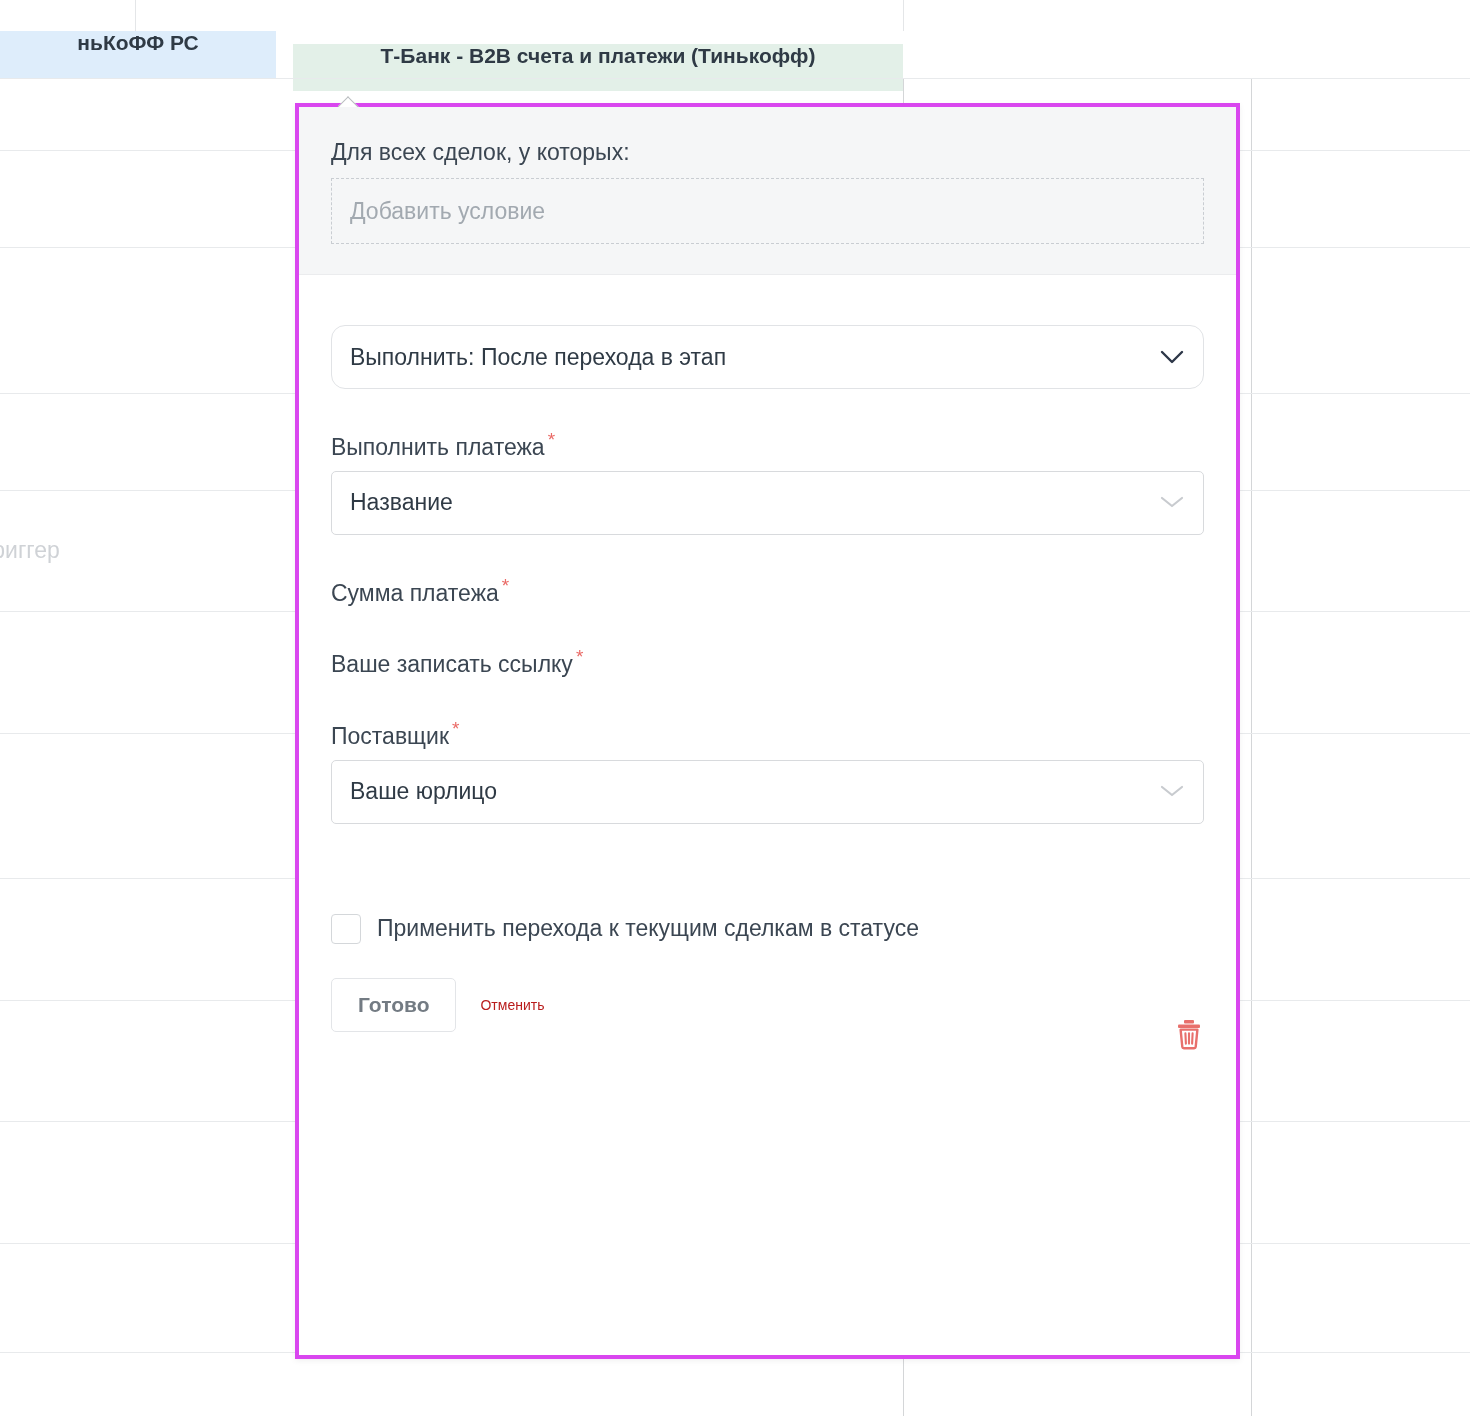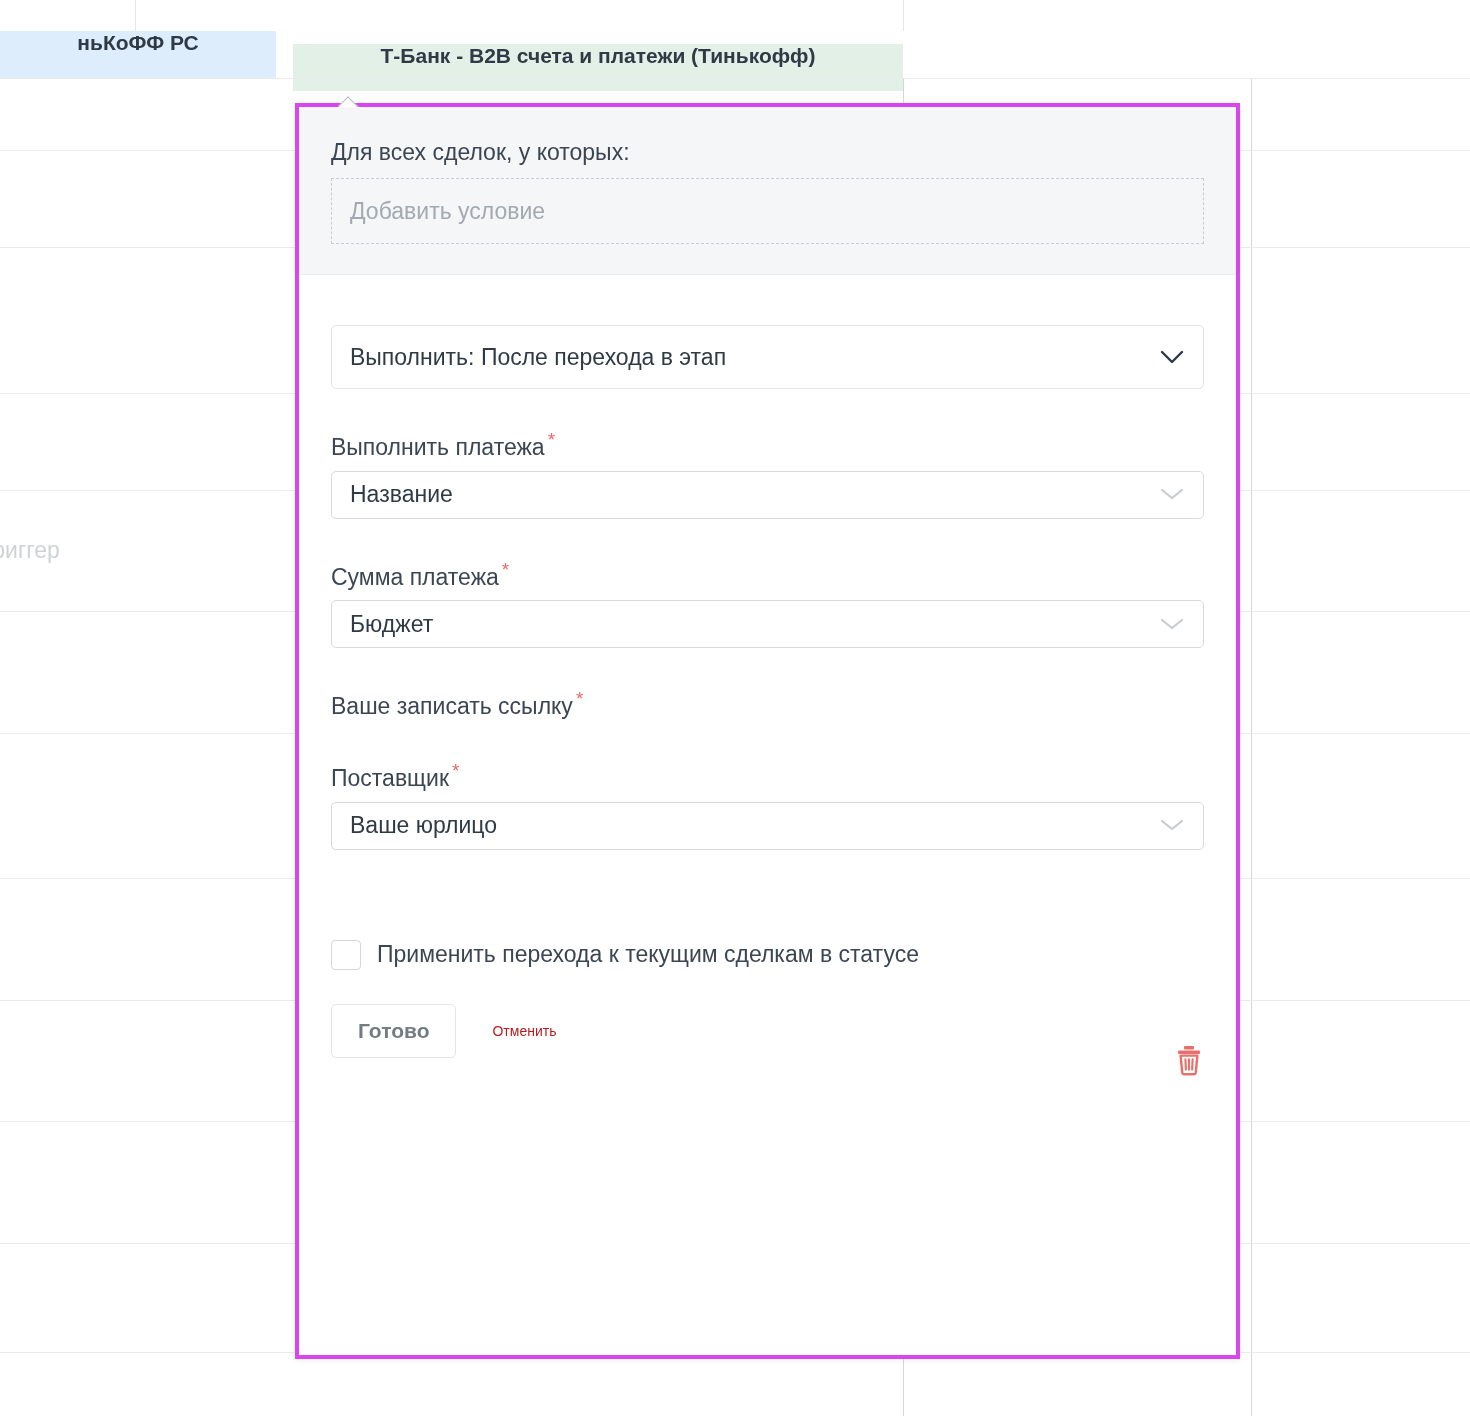--- a/index.html
+++ b/index.html
@@ -107,21 +107,21 @@
     font-size: 23px;
     color: #a2a9b0;
   }
 
   
   .form-body { padding: 50px 32px 0 32px; }
 
   .select-trigger {
     height: 64px;
     border: 1px solid #e1e3e6;
-    border-radius: 5px;
+    border-radius: 14px;
     display: flex;
     align-items: center;
     padding: 0 18px;
     font-size: 23px;
     color: #2f3a45;
     background: #fff;
     justify-content: space-between;
   }
   .select-trigger .chev {
     flex: 0 0 auto;
@@ -130,21 +130,21 @@
 
   .field { margin-top: 40px; }
   .field-label {
     font-size: 23px;
     color: #3b4652;
     margin-bottom: 10px;
   }
   .req { color: #ea6a66; font-size: 19px; vertical-align: super; margin-left: 3px; }
 
   .field-select {
-    height: 48px;
+    height: 64px;
     border: 1px solid #d8dadd;
     border-radius: 5px;
     display: flex;
     align-items: center;
     justify-content: space-between;
     padding: 0 18px;
     font-size: 23px;
     color: #2f3a45;
     background: #fff;
   }
@@ -163,21 +163,21 @@
     background: #fff;
     flex: 0 0 auto;
   }
   .check-label { font-size: 23px; color: #3b4652; }
 
   
   .footer-row {
     display: flex;
     align-items: center;
     margin-top: 34px;
-    gap: 32px;
+    gap: 20px;
     position: relative;
   }
   .btn-done {
     border: 1px solid #e3e5e8;
     border-radius: 5px;
     background: #fff;
     padding: 14px 26px;
     font-size: 21px;
     font-weight: 700;
     color: #737b83;
@@ -273,28 +273,20 @@
             <svg width="26" height="16" viewBox="0 0 26 16">
               <polyline points="3,4 13,12 23,4" fill="none" stroke="#c8cbcf" stroke-width="2.2" stroke-linecap="round" stroke-linejoin="round"></polyline>
             </svg>
           </span>
         </div>
       </div>
 
       <div class="field">
         <div class="field-label">
           <span>Сумма платежа</span><span class="req">*</span>
-        </div>
-        <div class="field-select">
-          <span>Бюджет</span>
-          <span class="chev">
-            <svg width="26" height="16" viewBox="0 0 26 16">
-              <polyline points="3,4 13,12 23,4" fill="none" stroke="#c8cbcf" stroke-width="2.2" stroke-linecap="round" stroke-linejoin="round"></polyline>
-            </svg>
-          </span>
         </div>
       </div>
 
       <div class="field">
         <div class="field-label">
           <span>Ваше записать ссылку</span><span class="req">*</span>
         </div>
       </div>
 
       <div class="field">

